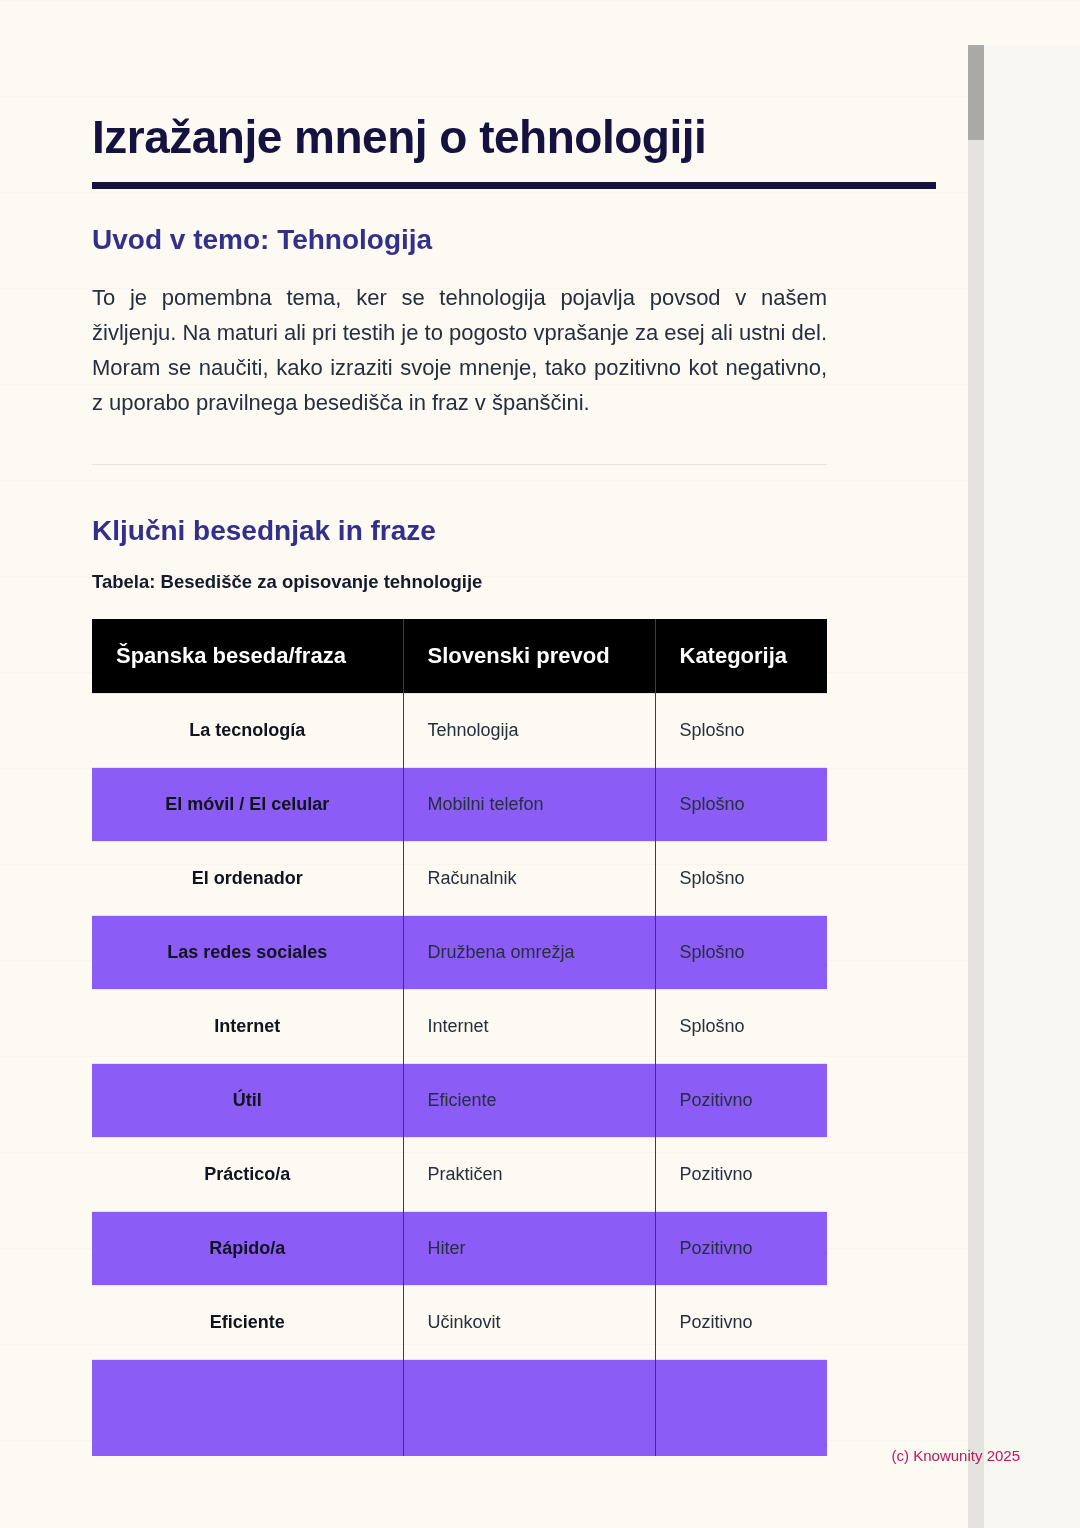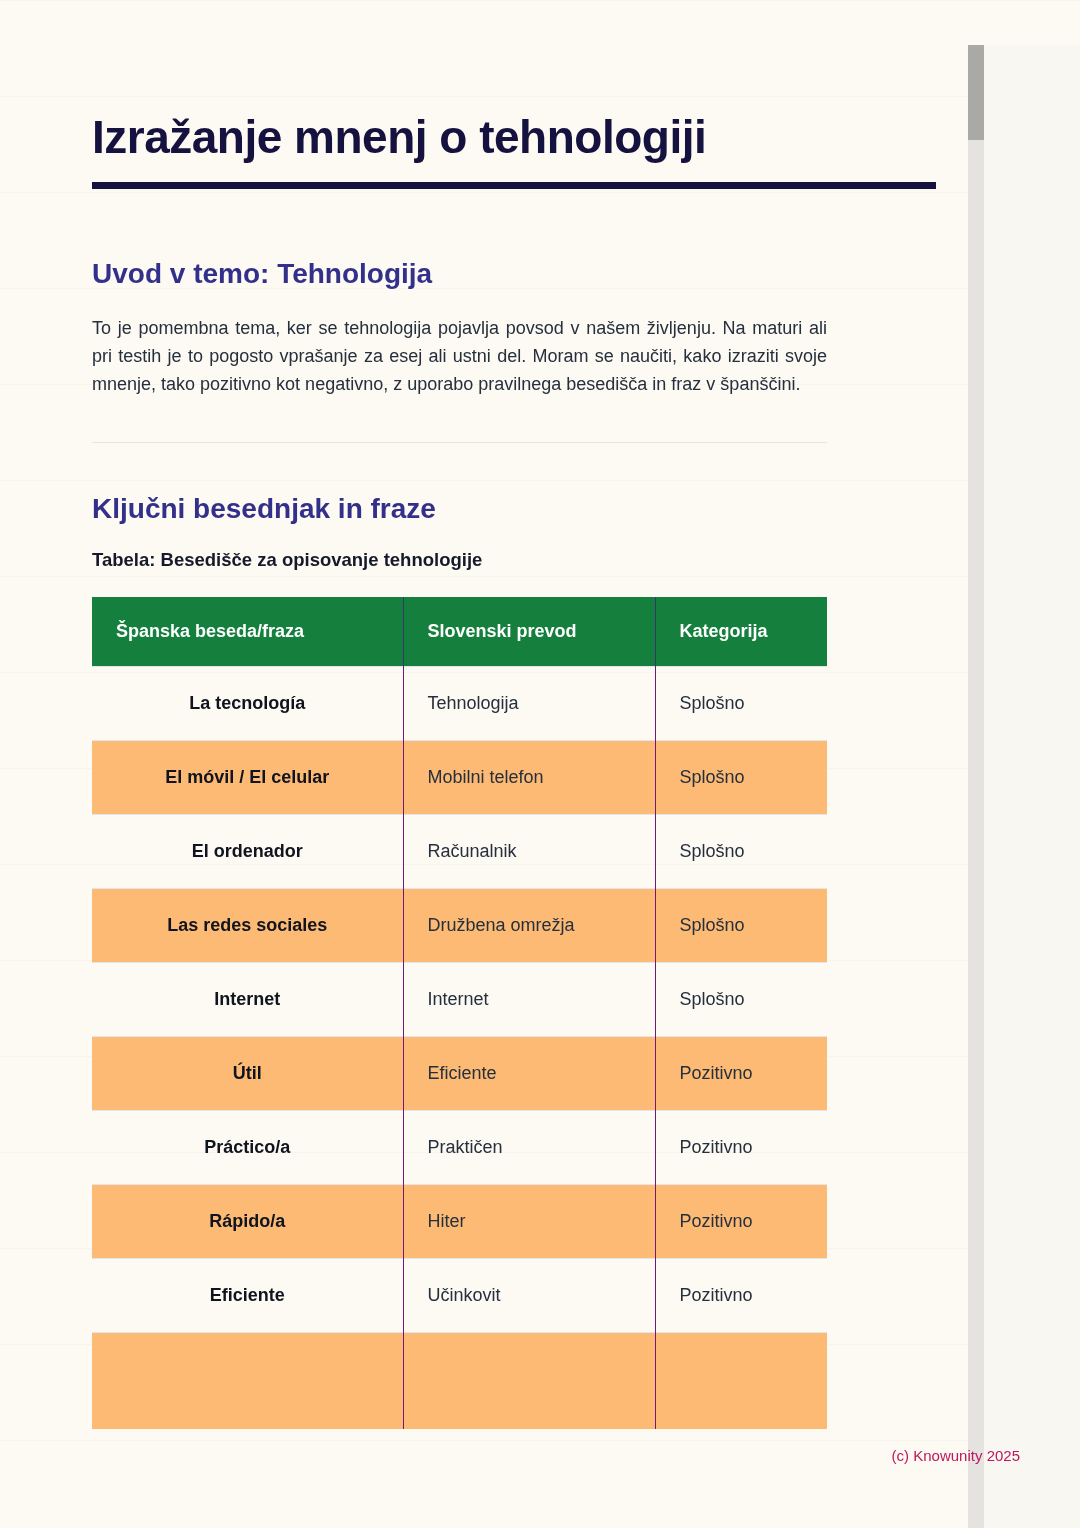--- a/index.html
+++ b/index.html
@@ -55,27 +55,27 @@
     background: #16123f;
   }
 
   .content { width: 735px; }
 
   h2.section-heading {
     font-size: 28px;
     font-weight: 700;
     color: #32308a;
   }
-  .h2-intro { margin-top: 69px; }
+  .h2-intro { margin-top: 35px; }
   .h2-vocab { margin-top: 50px; }
 
   p.body-text {
     margin-top: 24px;
-    font-size: 18px;
-    line-height: 28px;
+    font-size: 22px;
+    line-height: 35px;
     text-align: justify;
     color: #252f3d;
   }
 
   .divider {
     margin-top: 44px;
     width: 735px;
     border: none;
     border-top: 1px solid #e6e6e1;
   }
@@ -91,39 +91,39 @@
     margin-top: 26px;
     width: 735px;
     border-collapse: collapse;
     table-layout: fixed;
   }
   .vocab-table col.c1 { width: 311px; }
   .vocab-table col.c2 { width: 252px; }
   .vocab-table col.c3 { width: 172px; }
 
   .vocab-table th {
-    background: #15803d;
+    background: #000000;
     color: #ffffff;
     text-align: left;
-    font-size: 18px;
+    font-size: 22px;
     font-weight: 700;
     padding: 24px 24px;
   }
   .vocab-table th + th { border-left: 1px solid #3a366b; }
 
   .vocab-table td {
     font-size: 18px;
     color: #252f3d;
     padding: 26px 24px;
     border-top: 1px solid #e3e5ea;
     vertical-align: middle;
   }
   .vocab-table td + td { border-left: 1px solid #701a75; }
   .vocab-table td.first { font-weight: 700; color: #10141f; text-align: center; }
-  .vocab-table tr.alt td { background: #fdba74; }
+  .vocab-table tr.alt td { background: #8b5cf6; }
   .vocab-table tr.partial td { height: 96px; }
 
   .footer-watermark {
     position: absolute;
     right: 60px;
     bottom: 64px;
     font-size: 15px;
     color: #be185d;
     z-index: 5;
   }

